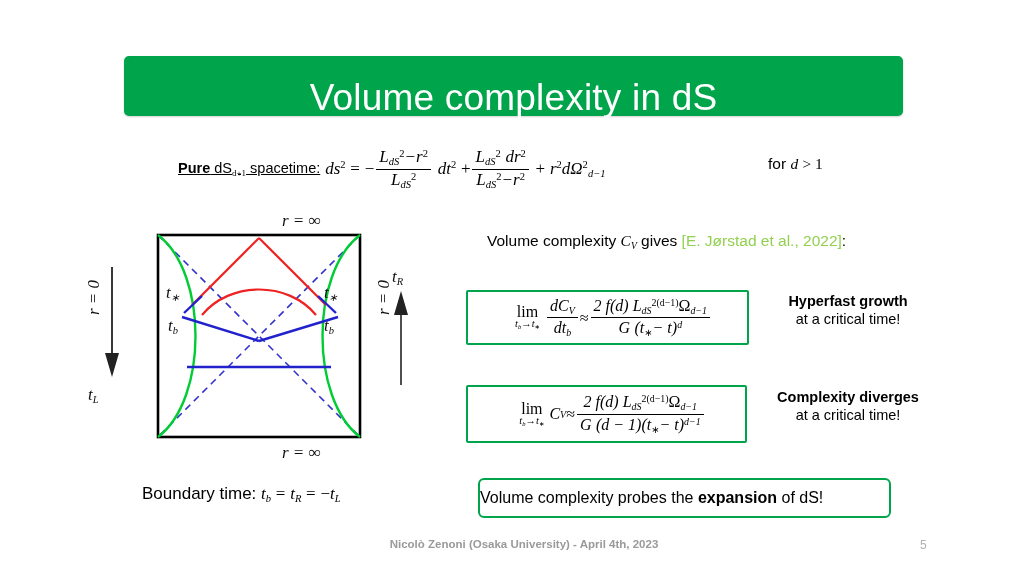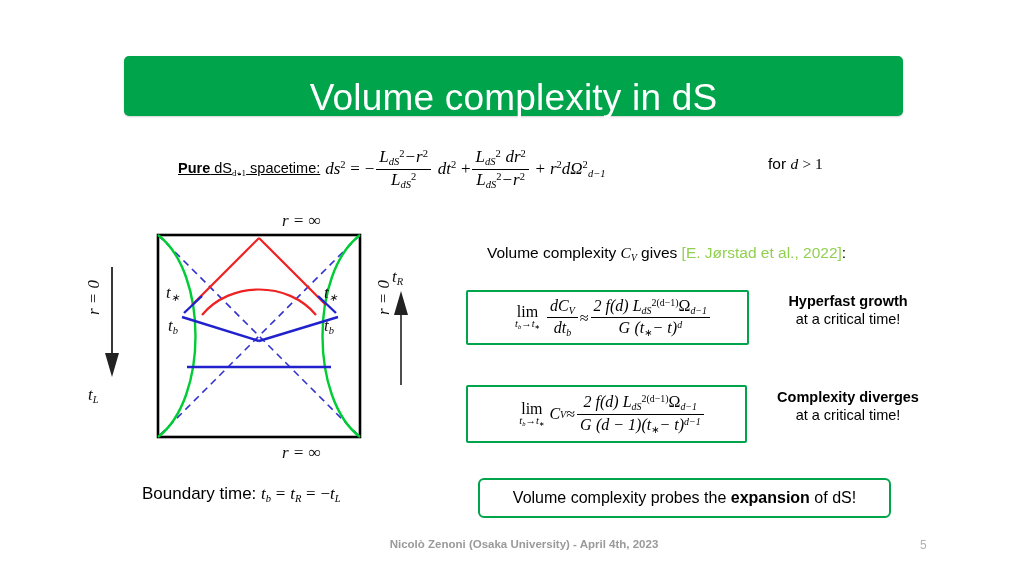--- a/index.html
+++ b/index.html
@@ -70,21 +70,21 @@
   #lbl-tb-R    { left: 264px; top: 111px; }
 
   
   #boundary-time {
     position: absolute; left: 142px; top: 484px;
     font-size: 17px; color: #000; white-space: nowrap;
   }
 
   
   #volcomplex-line {
-    position: absolute; left: 487px; top: 244px;
+    position: absolute; left: 487px; top: 232px;
     font-size: 15.5px; color: #000; white-space: nowrap;
   }
   #citation { color: #92D050; }
 
   .formula-box {
     position: absolute; background: #ffffff;
     border: 2.2px solid #00A44B; border-radius: 2px;
     display: flex; align-items: center; justify-content: center;
   }
   #formula-box-1 { left: 466px; top: 290px; width: 283px; height: 55px; }
@@ -102,21 +102,21 @@
   }
   #note-1 { left: 757px; top: 293px; width: 182px; }
   #note-2 { left: 752px; top: 389px; width: 192px; }
   .side-note .nt-bold { font-weight: 700; display: block; }
   .side-note .nt-reg { font-weight: 400; display: block; }
 
   
   #conclusion-box {
     position: absolute; left: 478px; top: 478px; width: 413px; height: 40px;
     border: 2px solid #00A44B; border-radius: 6px; background: #fff;
-    display: flex; align-items: center; justify-content: center;
+    display: flex; align-items: center; 
   }
   #conclusion-text { font-size: 16px; color: #000; white-space: nowrap; }
   #conclusion-text b { font-weight: 700; }
 
   
   #footer-text {
     position: absolute; left: 12px; top: 538px; width: 1024px;
     text-align: center; font-size: 11.5px; color: #9a9a9a; font-weight: bold;
   }
   #page-number {

